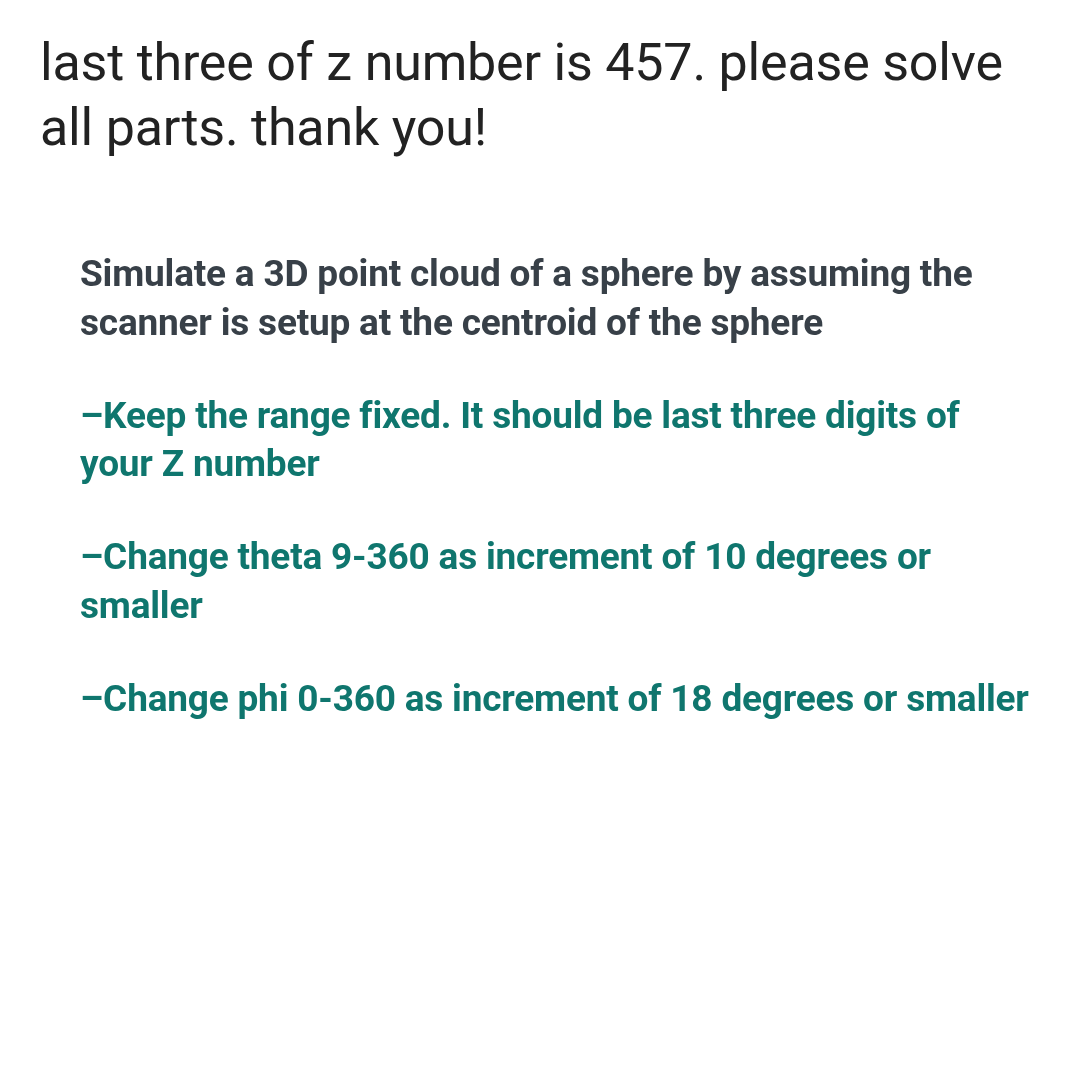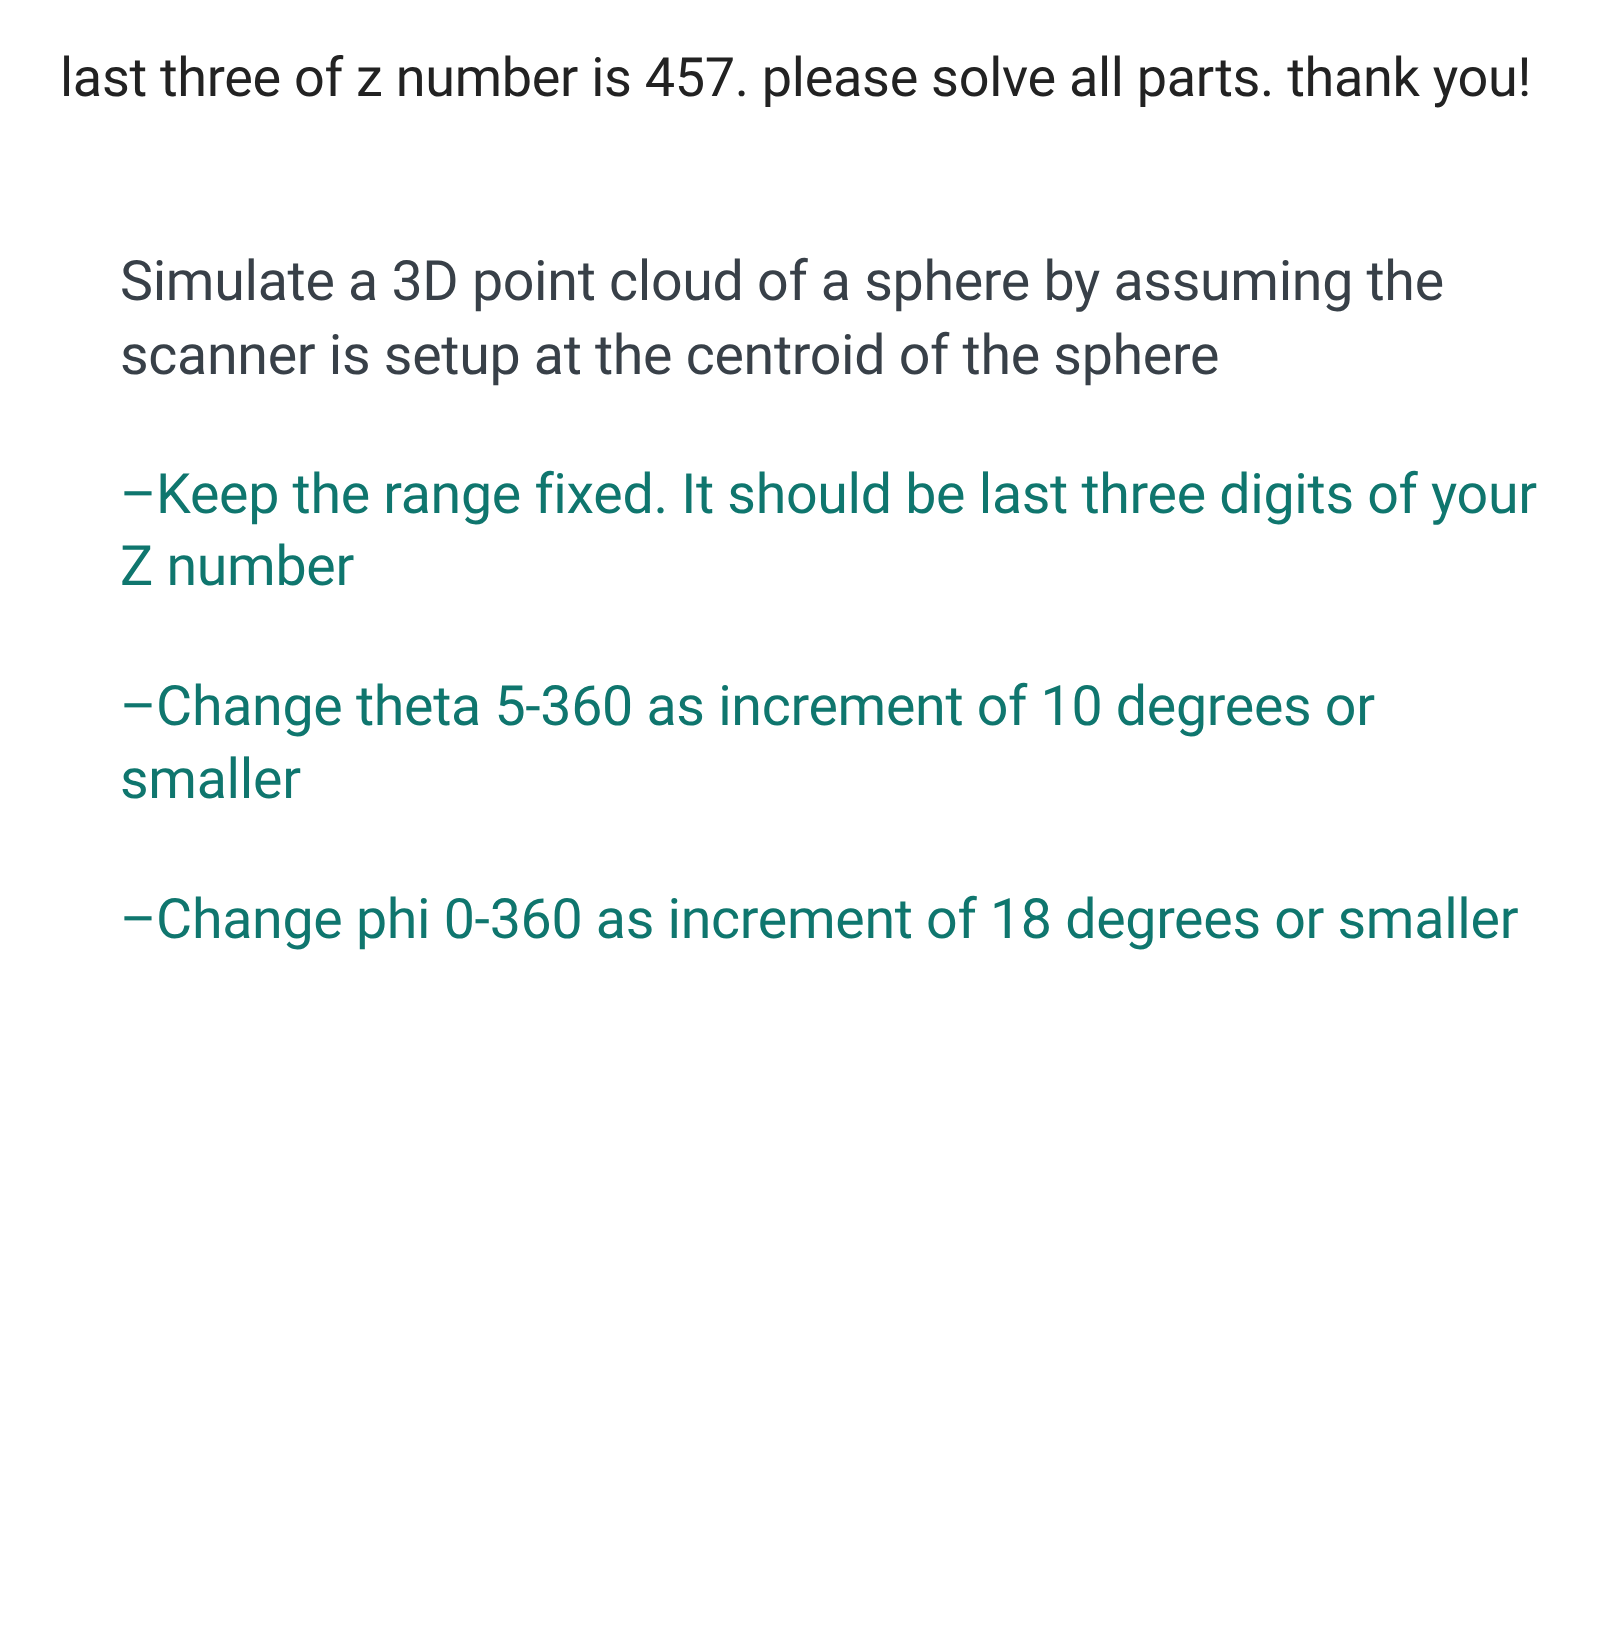--- a/index.html
+++ b/index.html
@@ -11,29 +11,30 @@
     font-family: -apple-system, BlinkMacSystemFont, "Segoe UI", Roboto, Helvetica, Arial, sans-serif;
     color: #1f2328;
   }
   .page {
     box-sizing: border-box;
     width: 1080px;
     height: 1090px;
     padding: 30px 40px 40px 40px;
   }
   .intro {
-    font-size: 36px;
+    font-size: 52px;
     line-height: 1.25;
     color: #222222;
     margin-bottom: 90px;
     letter-spacing: -0.2px;
   }
   .content {
     padding-left: 40px;
     padding-right: 10px;
+    font-weight: bold;
   }
   .para {
     font-size: 37px;
     line-height: 1.32;
     color: #384048;
     margin-bottom: 44px;
     letter-spacing: -0.2px;
   }
   .bullet {
     font-size: 37px;
@@ -50,19 +51,19 @@
 
   <div class="intro">last three of z number is 457. please solve all parts. thank you!</div>
 
   <div class="content">
 
     <div class="para">Simulate a 3D point cloud of a sphere by assuming the scanner is setup at the centroid of the sphere</div>
 
 
     <div class="bullet">–Keep the range fixed. It should be last three digits of your Z number</div>
 
-    <div class="bullet">–Change theta 5-360 as increment of 10 degrees or smaller</div>
+    <div class="bullet">–Change theta 9-360 as increment of 10 degrees or smaller</div>
 
     <div class="bullet">–Change phi 0-360 as increment of 18 degrees or smaller</div>
 
   </div>
 
 </div>
 
 </body></html>

